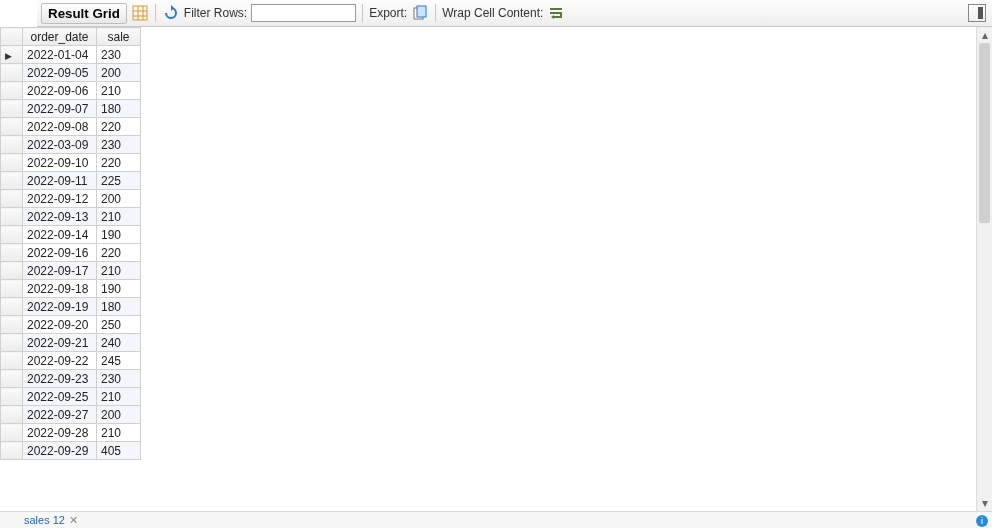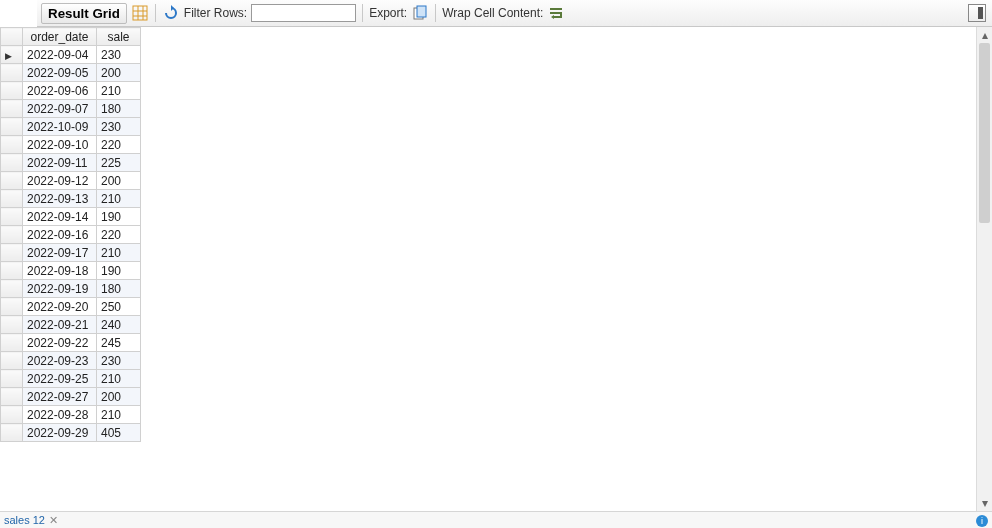--- a/index.html
+++ b/index.html
@@ -123,21 +123,21 @@
     background:#cfcfcf; border-radius:2px;
   }
 
   
   .tabbar {
     position:absolute; left:0; right:0; bottom:0;
     height:17px;
     background:#f7f7f7;
     border-top:1px solid #d6d6d6;
     display:flex; align-items:center;
-    padding-left:0;
+    padding-left:20px;
     font-size:11px;
   }
   .tab {
     color:#2266aa;
     padding:0 4px;
     display:flex; align-items:center; gap:4px;
     cursor:pointer;
   }
   .tab .close{ color:#888; cursor:pointer; font-size:11px;}
   .info-dot{
@@ -210,41 +210,46 @@
       <thead>
         <tr>
           <th class="rownum"></th>
           <th class="col-date">order_date</th>
           <th class="col-sale">sale</th>
         </tr>
       </thead>
       <tbody id="grid-body">
           <tr class="current">
             <td class="rownum"></td>
-            <td class="cell col-date">2022-09-04</td>
+            <td class="cell col-date">2022-01-04</td>
             <td class="cell col-sale">230</td>
           </tr>
           <tr class="alt">
             <td class="rownum"></td>
             <td class="cell col-date">2022-09-05</td>
             <td class="cell col-sale">200</td>
           </tr>
           <tr>
             <td class="rownum"></td>
             <td class="cell col-date">2022-09-06</td>
             <td class="cell col-sale">210</td>
           </tr>
           <tr class="alt">
             <td class="rownum"></td>
             <td class="cell col-date">2022-09-07</td>
             <td class="cell col-sale">180</td>
           </tr>
-          <tr class="alt">
-            <td class="rownum"></td>
-            <td class="cell col-date">2022-10-09</td>
+          <tr>
+            <td class="rownum"></td>
+            <td class="cell col-date">2022-09-08</td>
+            <td class="cell col-sale">220</td>
+          </tr>
+          <tr class="alt">
+            <td class="rownum"></td>
+            <td class="cell col-date">2022-03-09</td>
             <td class="cell col-sale">230</td>
           </tr>
           <tr>
             <td class="rownum"></td>
             <td class="cell col-date">2022-09-10</td>
             <td class="cell col-sale">220</td>
           </tr>
           <tr class="alt">
             <td class="rownum"></td>
             <td class="cell col-date">2022-09-11</td>

